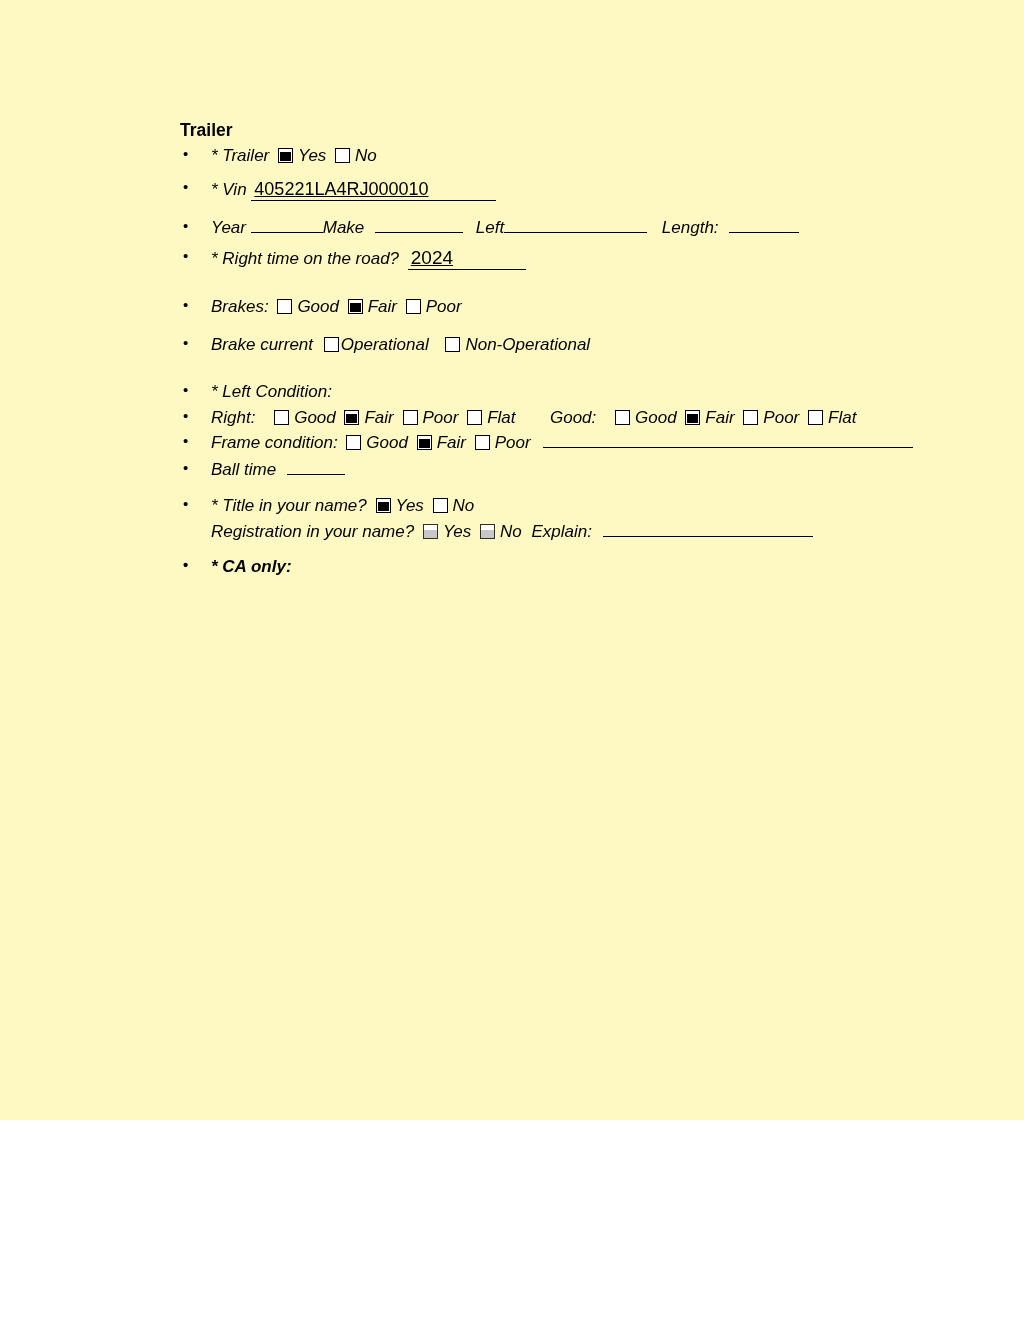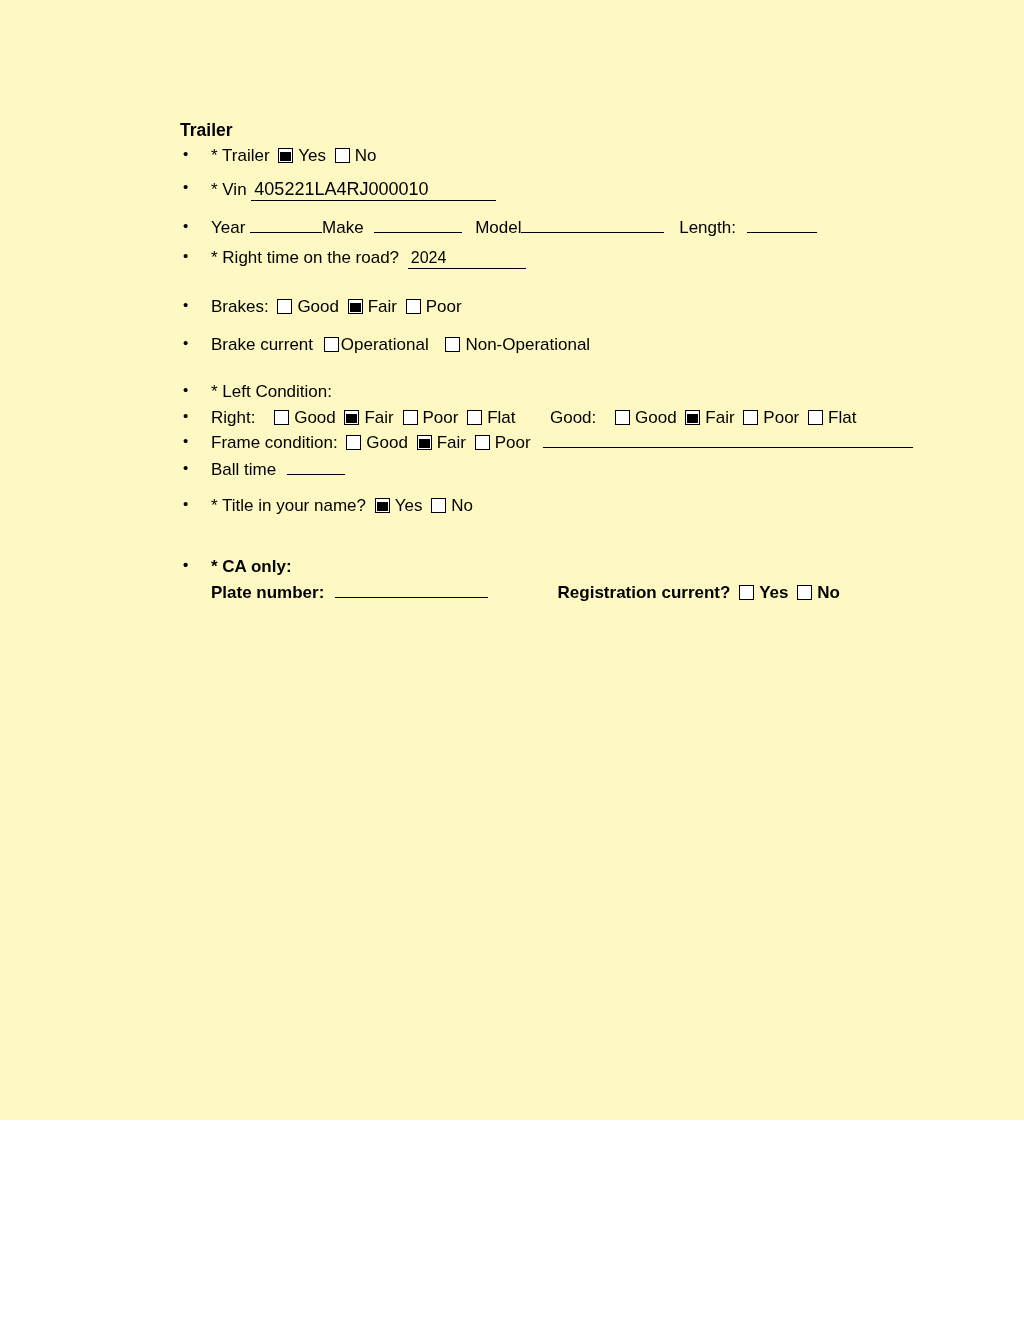--- a/index.html
+++ b/index.html
@@ -50,24 +50,25 @@
   }
   .fill{
     display:inline-block;
     border-bottom:1.8px solid #000;
     vertical-align:baseline;
     padding-left:3px;
   }
   .answer{
     font-family:"Liberation Sans", sans-serif;
     font-size:18px;
+    text-decoration:underline;
   }
-  .answer.big{font-size:16px;}
+  .answer.big{font-size:19px;}
   .spacer{display:inline-block;}
-  .lbl{display:inline;}
+  .lbl{display:inline;font-style:italic;}
 </style>
 </head>
 <body>
 
 <div class="page">
 
   <div class="heading" style="top:120px">Trailer</div>
 
   <div class="row" style="top:146px">
     <span class="bullet">•</span>
@@ -80,21 +81,21 @@
     <span class="bullet">•</span>
     <span class="lbl">* Vin</span>
     <span class="fill" style="width:242px"><span class="answer">405221LA4RJ000010</span></span>
   </div>
 
   <div class="row" style="top:218px">
     <span class="bullet">•</span>
     <span class="lbl">Year</span>
     <span class="blank" style="width:72px"></span><span class="lbl">Make</span>
     <span class="blank" style="width:88px;margin-left:6px"></span>
-    <span class="lbl" style="margin-left:8px">Model</span><span class="blank" style="width:143px"></span>
+    <span class="lbl" style="margin-left:8px">Left</span><span class="blank" style="width:143px"></span>
     <span class="lbl" style="margin-left:10px">Length:</span>
     <span class="blank" style="width:70px;margin-left:6px"></span>
   </div>
 
   <div class="row" style="top:248px">
     <span class="bullet">•</span>
     <span class="lbl">* Right time on the road?</span>
     <span class="fill" style="width:115px;margin-left:4px"><span class="answer big">2024</span></span>
   </div>
 
@@ -148,28 +149,27 @@
     <span class="blank" style="width:58px;margin-left:6px"></span>
   </div>
 
   <div class="row" style="top:496px">
     <span class="bullet">•</span>
     <span class="lbl">* Title in your name?</span>
     <span class="cb checked"></span><span class="lbl">Yes</span>
     <span class="cb"></span><span class="lbl">No</span>
   </div>
 
+  <div class="row" style="top:522px">
+    <span class="lbl">Registration in your name?</span>
+    <span class="cb grayish"></span><span class="lbl">Yes</span>
+    <span class="cb grayish"></span><span class="lbl">No</span>
+    <span class="lbl" style="margin-left:5px">Explain:</span>
+    <span class="blank" style="width:210px;margin-left:6px"></span>
+  </div>
 
   <div class="row bold" style="top:557px">
     <span class="bullet">•</span>
     <span class="lbl">* CA only:</span>
   </div>
 
-  <div class="row bold" style="top:583px">
-    <span class="lbl">Plate number:</span>
-    <span class="blank" style="width:153px;margin-left:6px"></span>
-    <span class="spacer" style="width:60px"></span>
-    <span class="lbl">Registration current?</span>
-    <span class="cb"></span><span class="lbl">Yes</span>
-    <span class="cb"></span><span class="lbl">No</span>
-  </div>
 
 </div>
 
 </body></html>

